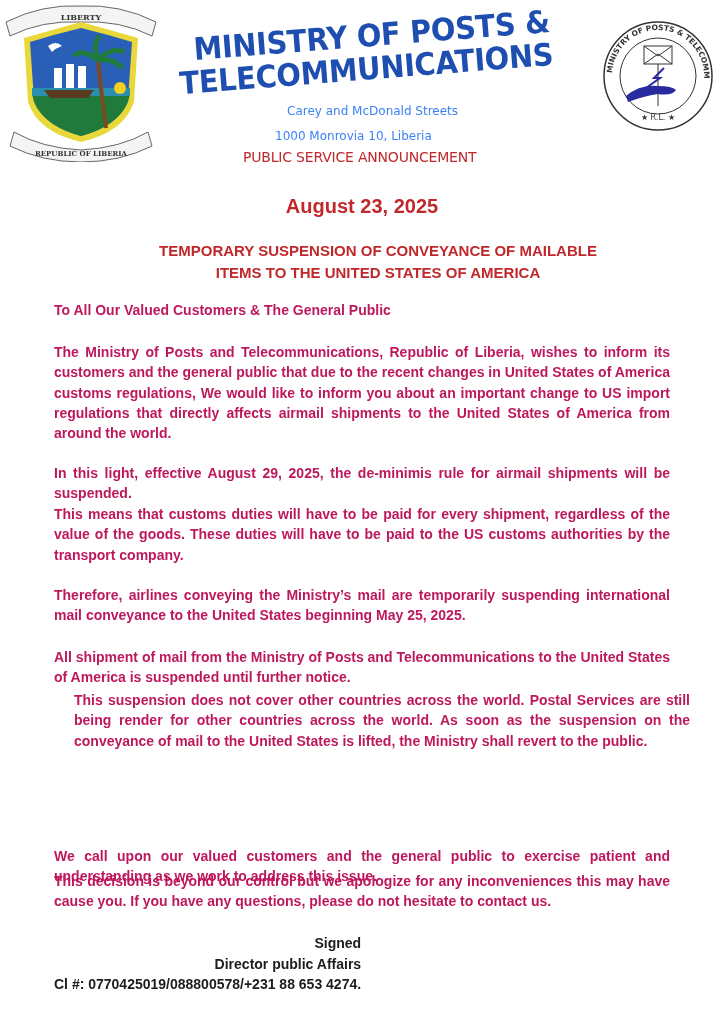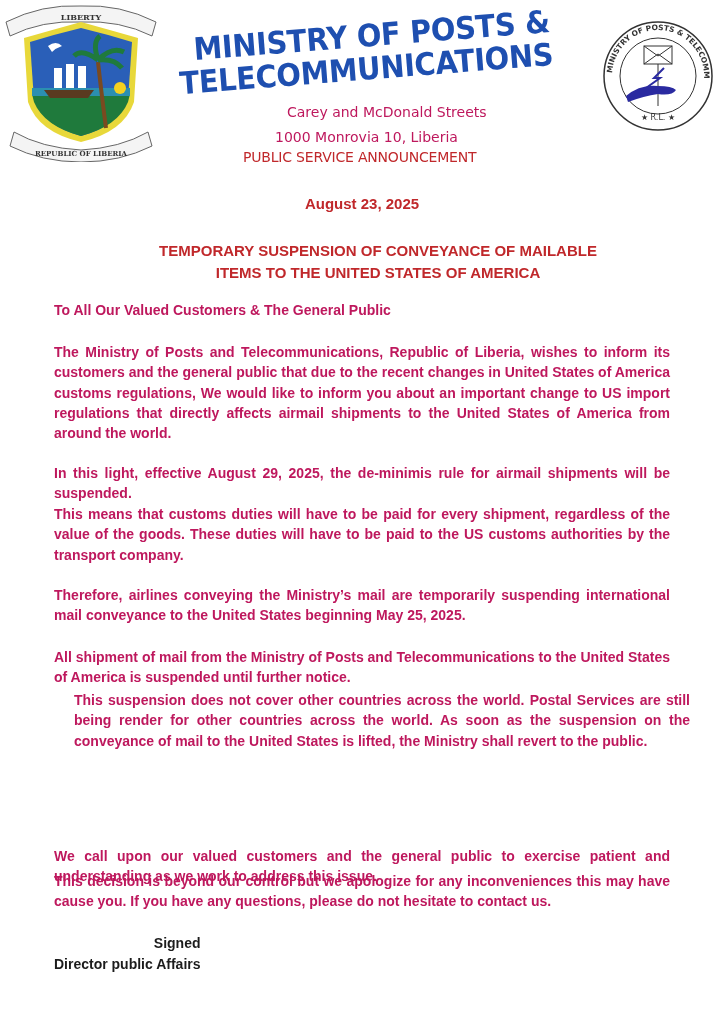--- a/index.html
+++ b/index.html
@@ -3,25 +3,25 @@
 <meta charset="utf-8">
 <style>
   html, body { margin: 0; padding: 0; background: #ffffff; }
   body { width: 724px; height: 1024px; position: relative; overflow: hidden; font-family: "Liberation Sans", sans-serif; color: #1c1c1c; }
   .seal-left { position: absolute; left: 2px; top: 2px; width: 158px; height: 160px; }
   .seal-right { position: absolute; left: 600px; top: 20px; width: 116px; height: 112px; }
   .title-wrap { position: absolute; left: 176px; top: 4px; width: 420px; height: 100px; transform: rotate(-4.5deg); transform-origin: 50% 50%; }
   .title-line { font-family: "DejaVu Sans", sans-serif; font-weight: bold; color: #1e4fb0; font-size: 31px; line-height: 33px; letter-spacing: -0.3px; white-space: nowrap; transform: scaleX(0.93); transform-origin: left center; }
   .title-line.l1 { padding-left: 20px; padding-top: 14px; }
   .title-line.l2 { padding-left: 2px; }
-  .addr { position: absolute; font-family: "DejaVu Sans", sans-serif; font-size: 14px; color: #be185d; white-space: nowrap; }
+  .addr { position: absolute; font-family: "DejaVu Sans", sans-serif; font-size: 12px; color: #3b82f6; white-space: nowrap; }
   .addr1 { left: 287px; top: 104px; }
   .addr2 { left: 275px; top: 129px; }
   .psa { position: absolute; left: 243px; top: 149px; font-family: "DejaVu Sans", sans-serif; font-size: 14px; color: #c0282b; white-space: nowrap; letter-spacing: -0.2px; }
-  .date { position: absolute; left: 0; width: 724px; top: 195px; text-align: center; font-weight: bold; color: #c0282b; font-size: 15px; }
+  .date { position: absolute; left: 0; width: 724px; top: 195px; text-align: center; font-weight: bold; color: #c0282b; font-size: 20px; }
   .headline { position: absolute; left: 0; width: 756px; top: 240px; text-align: center; color: #c0282b; font-size: 15px; line-height: 22px; font-weight: bold; }
   .body-text { position: absolute; left: 54px; width: 616px; font-size: 14px; line-height: 20.3px; text-align: justify; color: #be185d; }
   .sig { position: absolute; left: 54px; top: 933px; font-size: 14px; line-height: 20.5px; font-weight: bold; color: #1c1c1c; text-align: right; }
   .bold { font-weight: bold; }
 </style>
 </head>
 <body>
 
 <div class="seal-left">
   <svg width="158" height="160" viewBox="0 0 158 160">
@@ -96,13 +96,14 @@
 <div class="body-text bold" style="top:504px;">This means that customs duties will have to be paid for every shipment, regardless of the value of the goods. These duties will have to be paid to the US customs authorities by the transport company.</div>
 <div class="body-text bold" style="top:585px;">Therefore, airlines conveying the Ministry’s mail are temporarily suspending international mail conveyance to the United States beginning May 25, 2025.</div>
 <div class="body-text bold" style="top:647px;">All shipment of mail from the Ministry of Posts and Telecommunications to the United States of America is suspended until further notice.</div>
 <div class="body-text bold" style="top:690px;margin-left:20px;">This suspension does not cover other countries across the world. Postal Services are still being render for other countries across the world. As soon as the suspension on the conveyance of mail to the United States is lifted, the Ministry shall revert to the public.</div>
 <div class="body-text bold" style="top:838px;margin-top:8px;">We call upon our valued customers and the general public to exercise patient and understanding as we work to address this issue.</div>
 <div class="body-text bold" style="top:871px;">This decision is beyond our control but we apologize for any inconveniences this may have cause you. If you have any questions, please do not hesitate to contact us.</div>
 
 <div class="sig">
   <div>Signed</div>
   <div>Director public Affairs</div>
+  <div>Cl #: 0770425019/088800578/+231 88 653 4274.</div>
 </div>
 
 </body></html>

